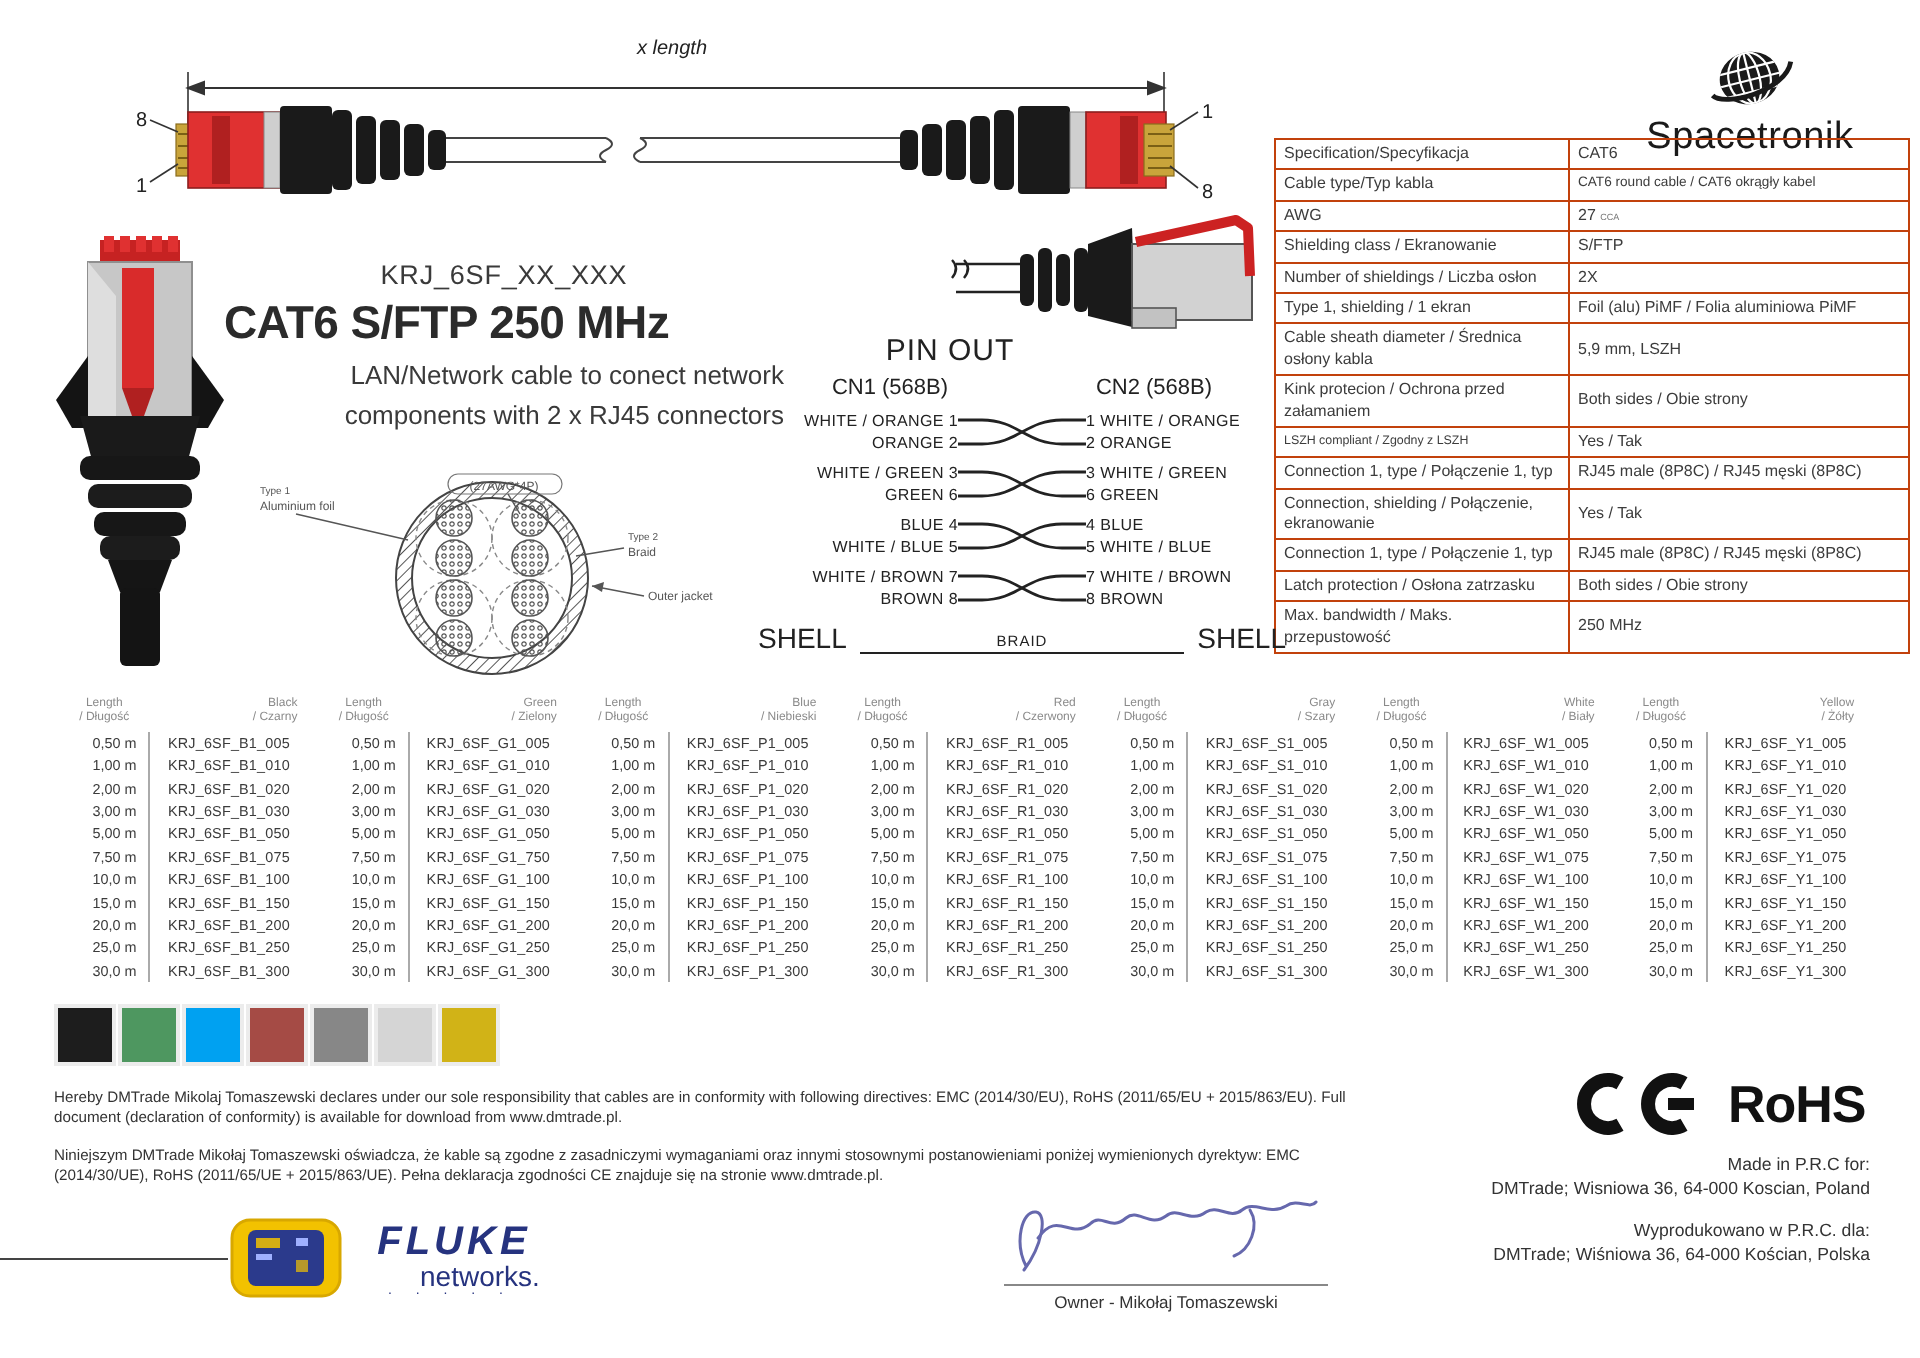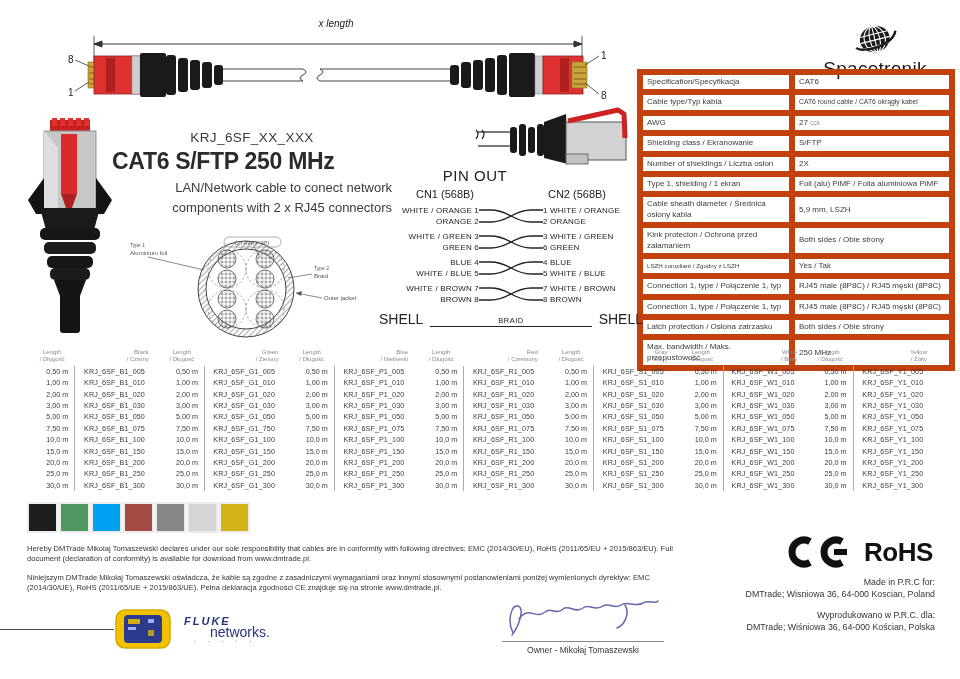--- a/index.html
+++ b/index.html
@@ -9,21 +9,21 @@
 
   
   #top-diagram{left:58px;top:16px;width:560px;height:92px;}
 
   
   #brand{right:20px;top:20px;width:130px;display:flex;flex-direction:column;align-items:center;}
   #brand .brand-text{font-size:19px;color:#1a1a1a;font-weight:500;letter-spacing:.3px;margin-top:-2px;}
 
   
   #spec-table{left:637px;top:69px;width:318px;border-collapse:collapse;table-layout:fixed;}
-  #spec-table td{border:6px solid #c2410c;padding:2px 4px;font-size:8px;line-height:1.3;
+  #spec-table td{border:1px solid #c2410c;padding:2px 4px;font-size:8px;line-height:1.3;
                  color:#3c3c3c;vertical-align:middle;word-wrap:break-word;}
   #spec-table td.spec-label{width:138px;}
   #spec-table tr:nth-child(2) td.spec-value{font-size:6.8px;}
   #spec-table tr:nth-child(9) td.spec-label{font-size:6.2px;}
   #spec-table tr:nth-child(15) td.spec-label{font-size:7px;}
   .tiny-suffix{font-size:4.5px;color:#777;}
 
   
   #cable-photo{left:14px;top:118px;width:112px;height:215px;}
 
@@ -74,21 +74,21 @@
   
   #ce-rohs{left:788px;top:535px;display:flex;align-items:center;gap:12px;}
   .rohs-text{font-size:26px;font-weight:700;color:#111;letter-spacing:-.5px;}
   #made-in{right:25px;top:576px;text-align:right;font-size:8.8px;line-height:1.4;color:#333;}
   #made-in .gap{height:8px;}
 
   
   #fluke-cable-line{left:0;top:629px;width:114px;border-top:1.5px solid #444;}
   #fluke{left:114px;top:606px;display:flex;align-items:center;gap:12px;}
   .fluke-text{color:#26337f;}
-  .fluke-name{font-size:11px;font-weight:700;font-style:italic;letter-spacing:2px;}
+  .fluke-name{font-size:20px;font-weight:700;font-style:italic;letter-spacing:2px;text-align:center;}
   .fluke-networks{font-size:14px;margin:-3px 0 0 26px;font-weight:500;}
   .fluke-dots{font-size:7px;letter-spacing:5px;margin:-4px 0 0 10px;color:#26337f;}
 
   
   #signature{left:502px;top:595px;width:162px;text-align:center;}
   .sig-line{border-top:1px solid #888;margin-top:-2px;}
   .owner-text{font-size:8.5px;color:#333;margin-top:3px;}
 </style>
 </head>
 <body>
@@ -218,20 +218,24 @@
       </tr>
       <tr>
         <td class="spec-label">LSZH compliant / Zgodny z LSZH</td>
         <td class="spec-value">Yes / Tak</td>
       </tr>
       <tr>
         <td class="spec-label">Connection 1, type / Połączenie 1, typ</td>
         <td class="spec-value">RJ45 male (8P8C) / RJ45 męski (8P8C)</td>
       </tr>
       <tr>
+        <td class="spec-label">Connection, shielding / Połączenie, ekranowanie</td>
+        <td class="spec-value">Yes / Tak</td>
+      </tr>
+      <tr>
         <td class="spec-label">Connection 1, type / Połączenie 1, typ</td>
         <td class="spec-value">RJ45 male (8P8C) / RJ45 męski (8P8C)</td>
       </tr>
       <tr>
         <td class="spec-label">Latch protection / Osłona zatrzasku</td>
         <td class="spec-value">Both sides / Obie strony</td>
       </tr>
       <tr>
         <td class="spec-label">Max. bandwidth / Maks. przepustowość</td>
         <td class="spec-value">250 MHz</td>

